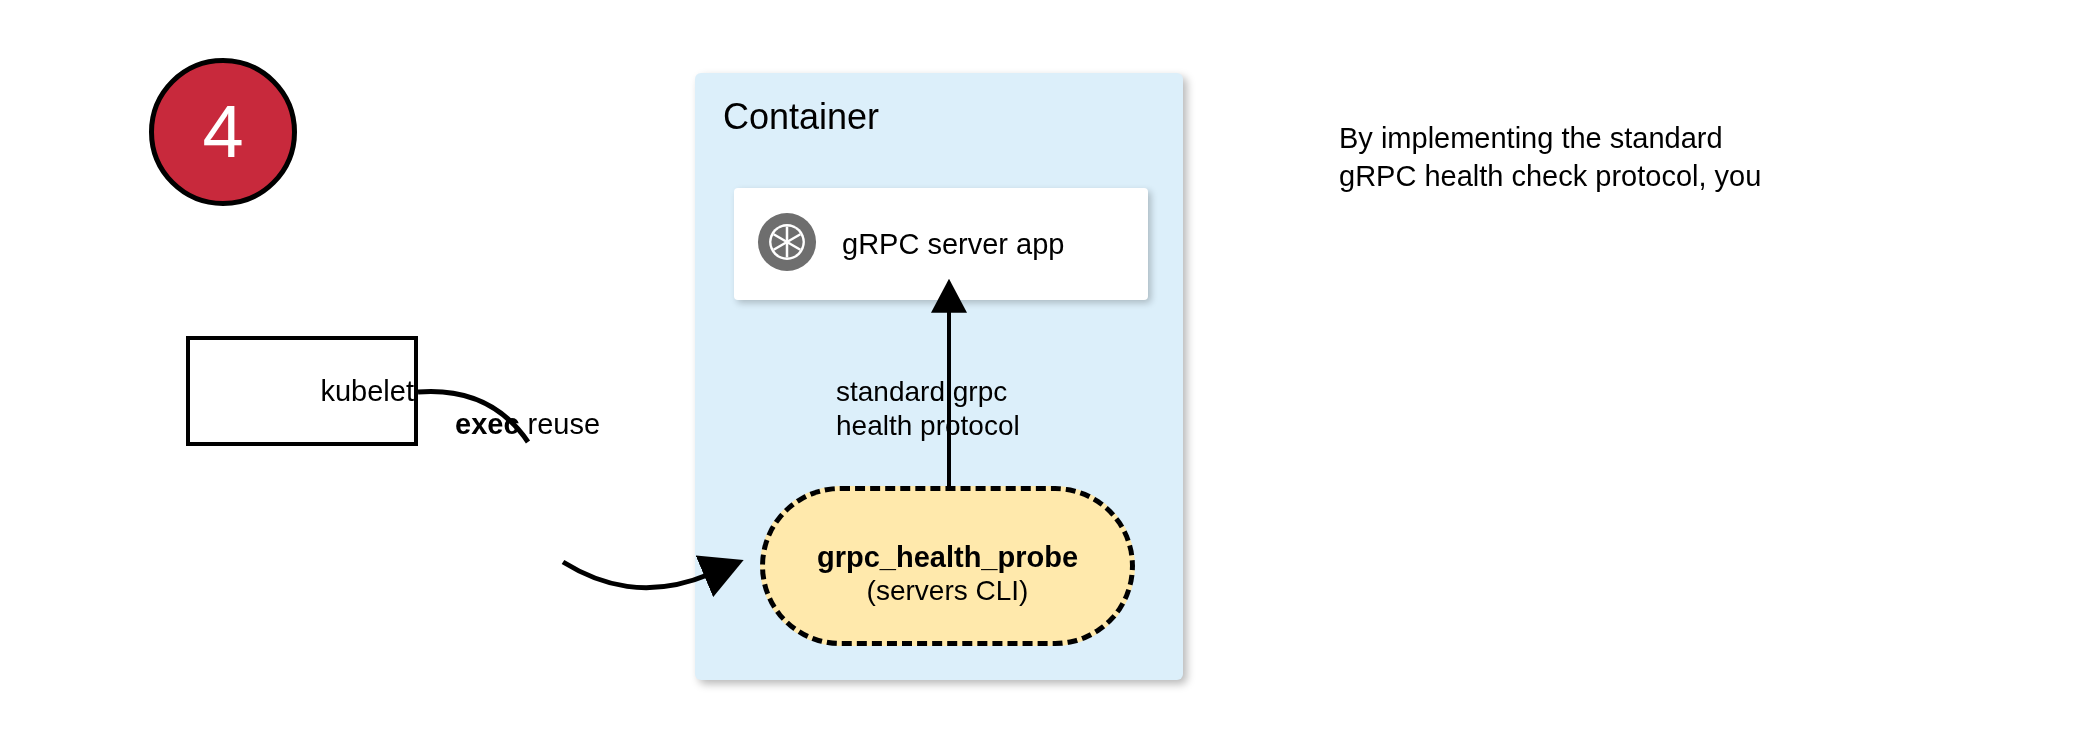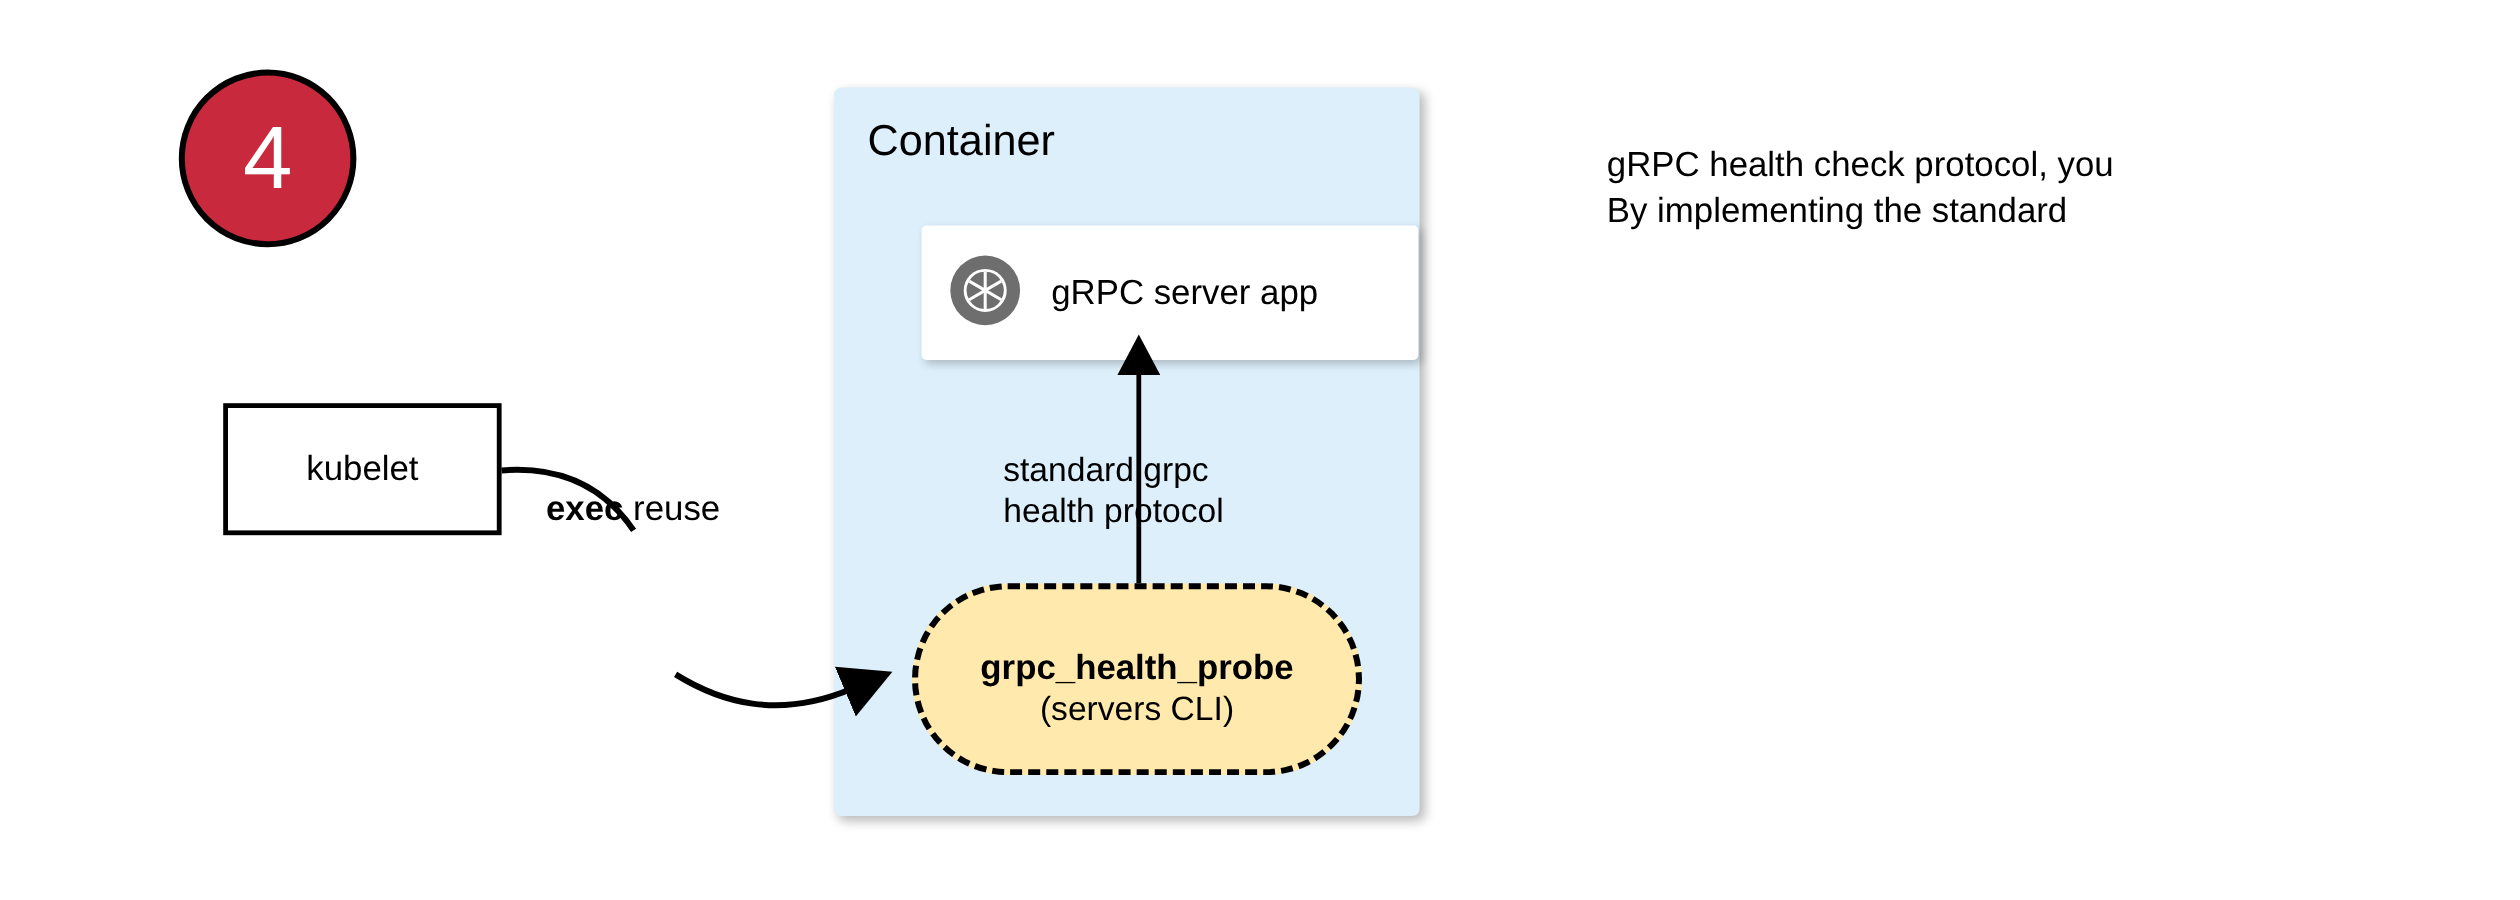--- a/index.html
+++ b/index.html
@@ -55,21 +55,21 @@
     left: 28px;
     top: 26px;
     font-size: 36px;
     line-height: 1;
     white-space: nowrap;
   }
 
   
   #grpc-server-card {
     position: absolute;
-    left: 768px;
+    left: 734px;
     top: 188px;
     width: 414px;
     height: 112px;
     background: #FFFFFF;
     border-radius: 4px;
     box-shadow: 3px 3px 7px rgba(0,0,0,0.22);
     display: flex;
     align-items: center;
     padding-left: 22px;
     box-sizing: border-box;
@@ -115,21 +115,21 @@
     position: absolute;
     left: 186px;
     top: 336px;
     width: 232px;
     height: 110px;
     background: #FFFFFF;
     border: 4px solid #000000;
     box-sizing: border-box;
     display: flex;
     align-items: center;
-    justify-content: center;
+    justify-content: flex-end;
   }
   #kubelet-box .kubelet-label {
     font-size: 29px;
     line-height: 1;
   }
 
   
   #exec-probe-label {
     position: absolute;
     left: 455px;
@@ -243,15 +243,15 @@
   </defs>
   <path d="M418 392 C 470 388 505 408 528 442" stroke="#000000" stroke-width="5" fill="none"></path>
   <path d="M563 562 C 600 585 648 600 710 574" stroke="#000000" stroke-width="5" fill="none" marker-end="url(#arrowhead-right)"></path>
 </svg>
 
 <div id="exec-probe-label">
   <span class="kw">exec</span><span> reuse</span>
 </div>
 
 <div id="note-text">
+  <span class="nt-line">By implementing the standard</span>
   <span class="nt-line">gRPC health check protocol, you</span>
-  <span class="nt-line">By implementing the standard</span>
 </div>
 
 </body></html>

